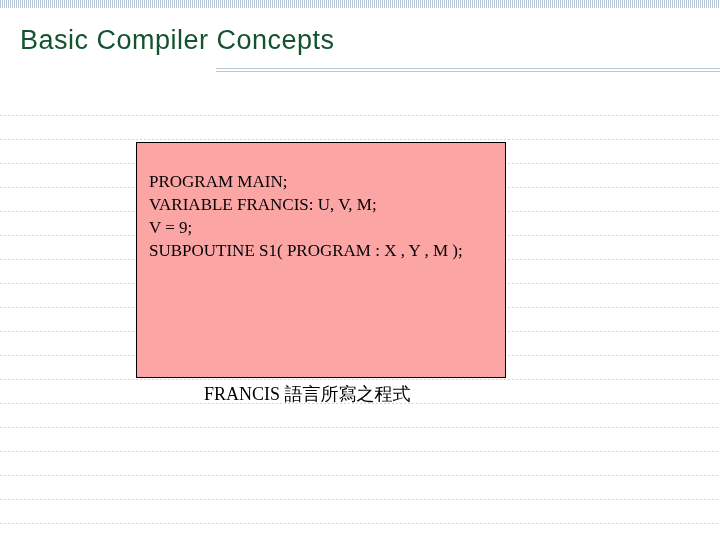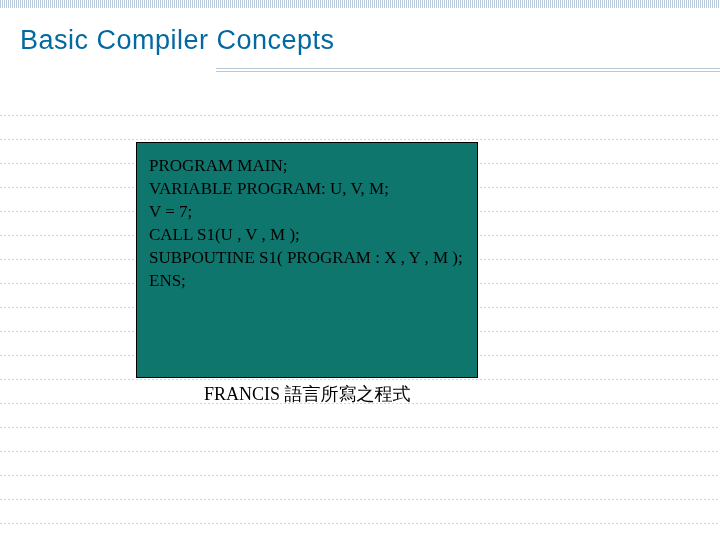--- a/index.html
+++ b/index.html
@@ -28,21 +28,21 @@
         #ffffff 1px,
         #ffffff 2px
       );
     }
     .title {
       position: absolute;
       top: 25px;
       left: 20px;
       font-family: Verdana, Geneva, sans-serif;
       font-size: 27px;
-      color: #0369a1;
+      color: #14532d;
       letter-spacing: 0.5px;
     }
     .title-underline {
       position: absolute;
       top: 68px;
       left: 216px;
       right: 0;
       height: 4px;
       border-top: 1px solid #b8c8d8;
       border-bottom: 1px solid #b8c8d8;
@@ -65,25 +65,25 @@
         #d5d5d5 0px,
         #d5d5d5 2px,
         transparent 2px,
         transparent 4px
       );
     }
     .code-box {
       position: absolute;
       top: 142px;
       left: 136px;
-      width: 342px;
+      width: 370px;
       height: 236px;
-      background: #0f766e;
+      background: #fca5a5;
       border: 1.5px solid #000000;
-      padding: 12px 12px;
+      padding: 28px 12px;
     }
     .code-line {
       font-family: "Times New Roman", serif;
       font-size: 17px;
       color: #000000;
       line-height: 1.35;
     }
     .caption {
       position: absolute;
       top: 382px;
@@ -118,20 +118,18 @@
     <div class="hline" style="top: 403px;"></div>
     <div class="hline" style="top: 427px;"></div>
     <div class="hline" style="top: 451px;"></div>
     <div class="hline" style="top: 475px;"></div>
     <div class="hline" style="top: 499px;"></div>
     <div class="hline" style="top: 523px;"></div>
   </div>
 
 <div class="code-box">
   <div class="code-line">PROGRAM MAIN;</div>
-  <div class="code-line">VARIABLE PROGRAM: U, V, M;</div>
-  <div class="code-line">V = 7;</div>
-  <div class="code-line">CALL   S1(U , V , M );</div>
+  <div class="code-line">VARIABLE FRANCIS: U, V, M;</div>
+  <div class="code-line">V = 9;</div>
   <div class="code-line">SUBPOUTINE  S1( PROGRAM : X , Y , M );</div>
-  <div class="code-line">ENS;</div>
 </div>
 
 <div class="caption">FRANCIS 語言所寫之程式</div>
 
 </body></html>

